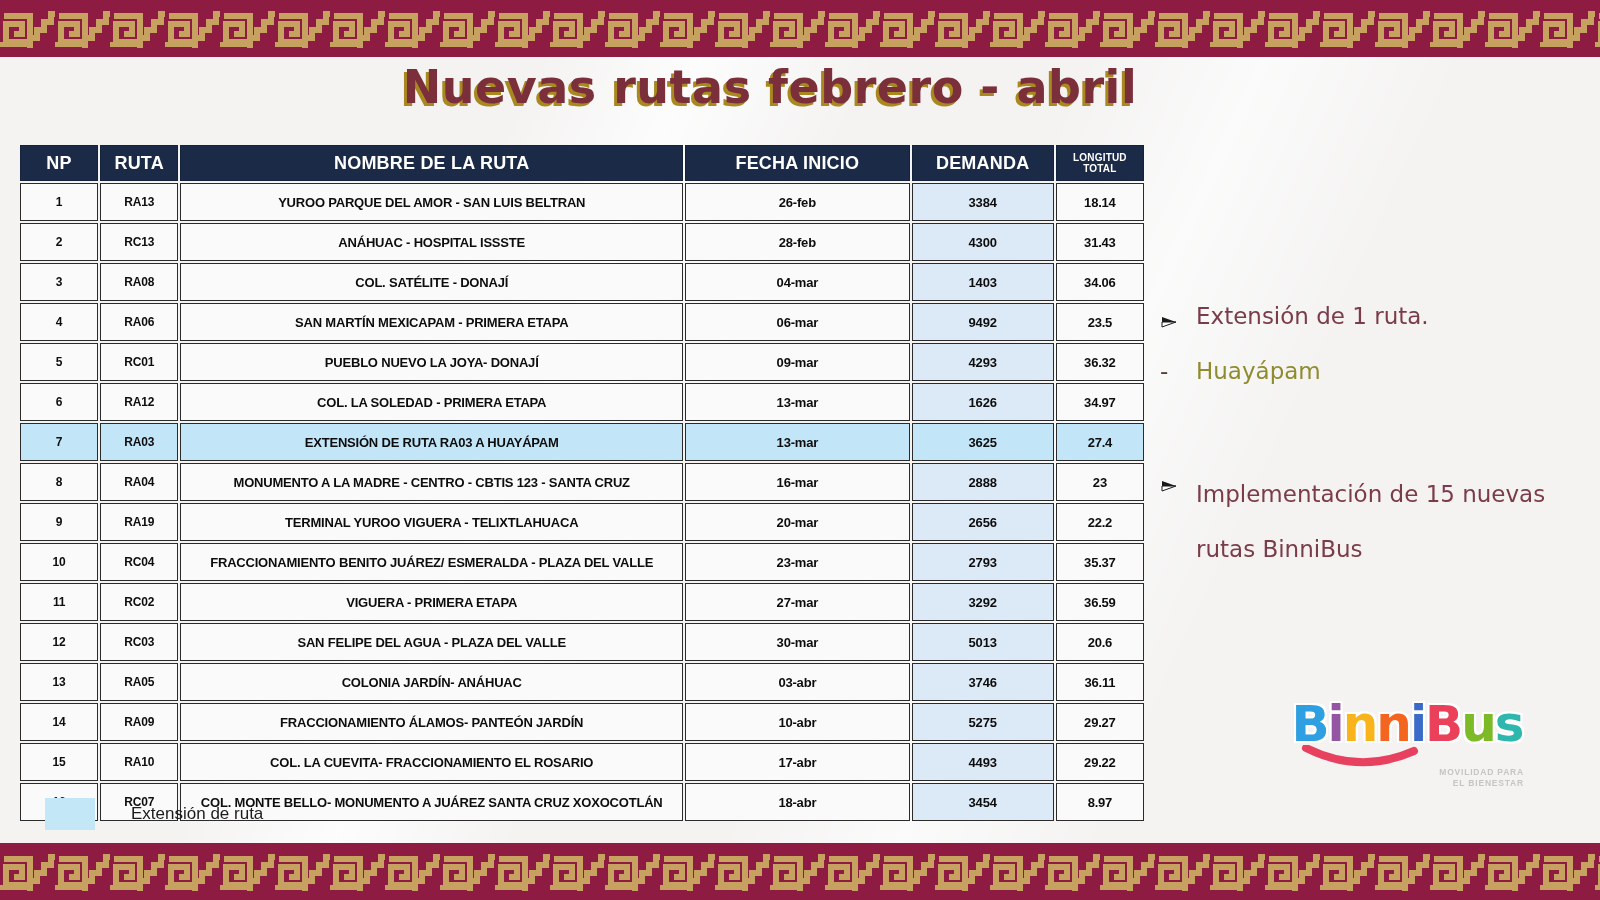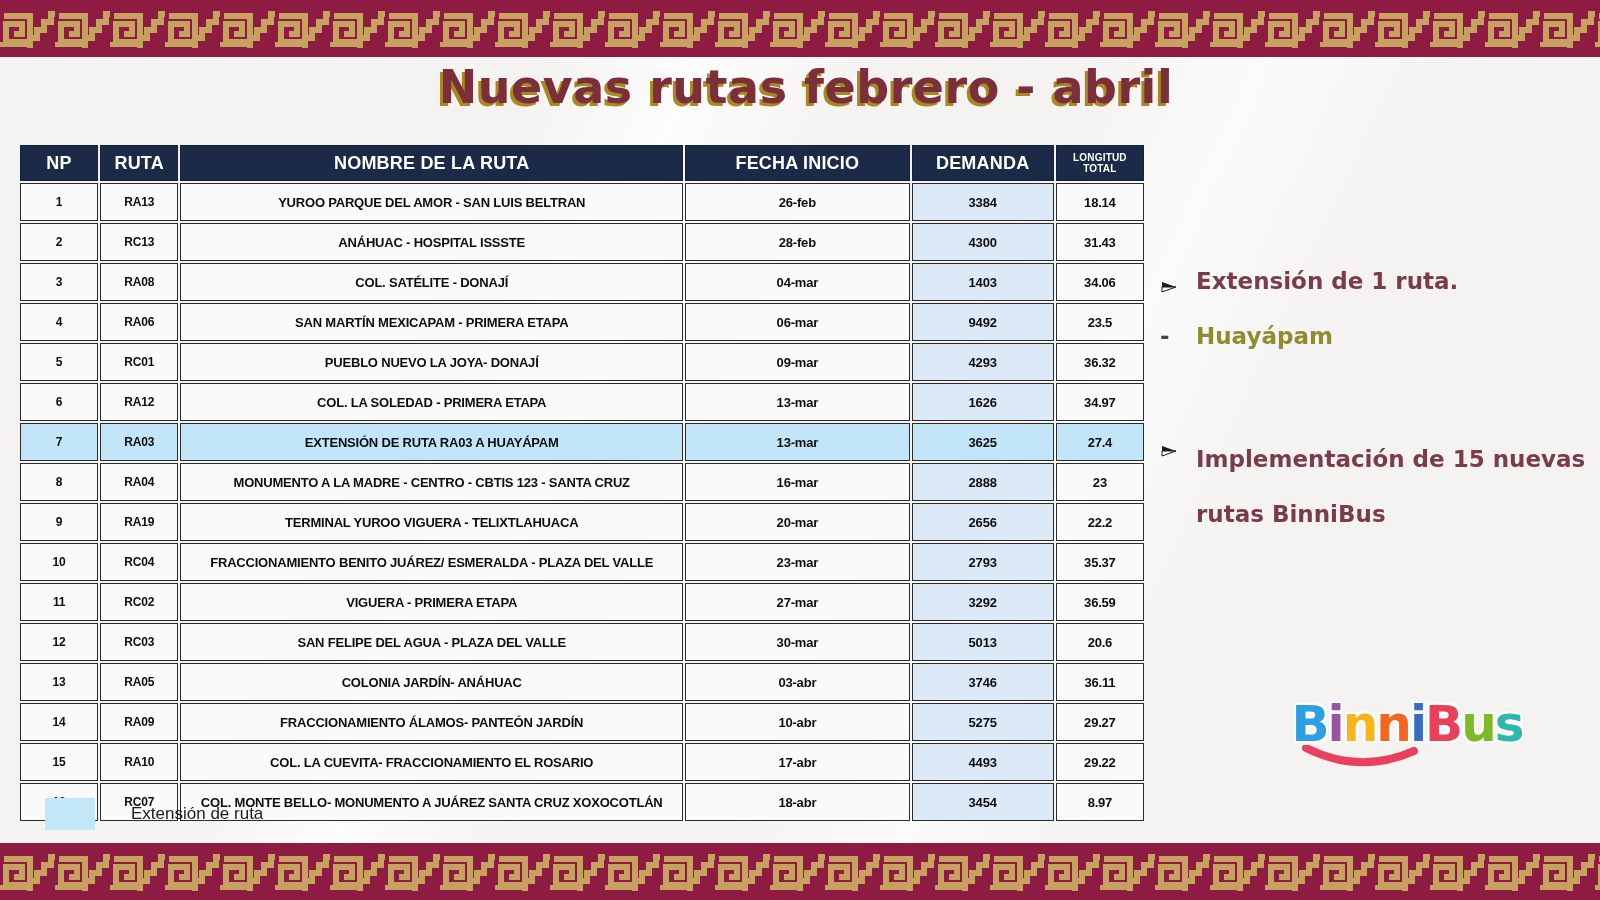--- a/index.html
+++ b/index.html
@@ -13,21 +13,20 @@
   }
   .band{position:absolute;left:0;width:1600px;height:57px;display:block;}
   .band-top{top:0;}
   .band-bottom{bottom:0;}
 
   .page-title{
     position:absolute;left:0;top:60px;width:1540px;text-align:center;
     font-size:46px;font-weight:bold;color:#7a2f3b;letter-spacing:.5px;
     text-shadow:-3px 3px 0 #a9881f;
     font-family:"DejaVu Sans",sans-serif;
-    margin-left:36px;
   }
 
   table.routes-table{
     position:absolute;left:18px;top:143px;width:1128px;
     border-collapse:separate;border-spacing:2px;table-layout:fixed;
   }
   .routes-table th{
     background:#1b2a47;color:#ffffff;height:34px;
     font-size:18px;font-weight:bold;letter-spacing:.2px;
     border:1px solid #14223c;padding:0;text-align:center;
@@ -41,21 +40,21 @@
   .routes-table td.c-np, .routes-table td.c-ruta{font-size:12px;}
   .routes-table td.c-demanda{background:#dce9f6;margin-left:48px;}
   .routes-table tr.hl td{background:#c2e6f8;}
 
   .legend{position:absolute;left:45px;top:798px;display:flex;align-items:center;}
   .legend-swatch{width:50px;height:32px;background:#c4e7f8;}
   .legend-label{margin-left:36px;font-size:17px;color:#1c1c1c;text-align:center;}
 
   .notes{position:absolute;left:1160px;top:0;width:430px;}
   .note{position:absolute;display:flex;align-items:flex-start;
-    font-size:23px;font-weight:bold;color:#7b3c4a;font-family:"DejaVu Sans",sans-serif;}
+    font-size:23px;font-weight:normal;color:#7b3c4a;font-family:"DejaVu Sans",sans-serif;margin-top:35px;}
   .note .bullet-icon{flex:0 0 22px;margin-top:6px;margin-right:14px;}
   .note-1{top:268px;}
   .note-2{top:323px;color:#8f8c2f;}
   .note-2 .dash{color:#5a3b42;flex:0 0 22px;margin-right:14px;}
   .note-3{top:432px;}
   .note-3 .note-text{width:398px;line-height:2.4;}
 
   .logo{position:absolute;right:58px;top:695px;width:270px;text-align:center;}
   .logo-word{
     font-size:50px;font-weight:bold;letter-spacing:-2px;white-space:nowrap;
@@ -278,15 +277,19 @@
       </span>
       <span class="note-text">Implementación de 15 nuevas rutas BinniBus</span>
     </div>
   </div>
 
   <div class="logo">
     <div class="logo-word"><span style="color: rgb(46, 159, 224);">B</span><span style="color: rgb(148, 85, 163);">i</span><span style="color: rgb(249, 179, 27);">n</span><span style="color: rgb(244, 102, 31);">n</span><span style="color: rgb(58, 107, 201);">i</span><span style="color: rgb(234, 64, 89);">B</span><span style="color: rgb(124, 186, 39);">u</span><span style="color: rgb(48, 183, 173);">s</span></div>
     <svg class="logo-smile" width="120" height="26" xmlns="http://www.w3.org/2000/svg">
       <path d="M6 3 Q60 30 114 6" fill="none" stroke="#e8415f" stroke-width="8" stroke-linecap="round"></path>
     </svg>
+    <div class="logo-tagline">
+      <div>MOVILIDAD PARA</div>
+      <div>EL BIENESTAR</div>
+    </div>
   </div>
 
 </div>
 
 </body></html>

